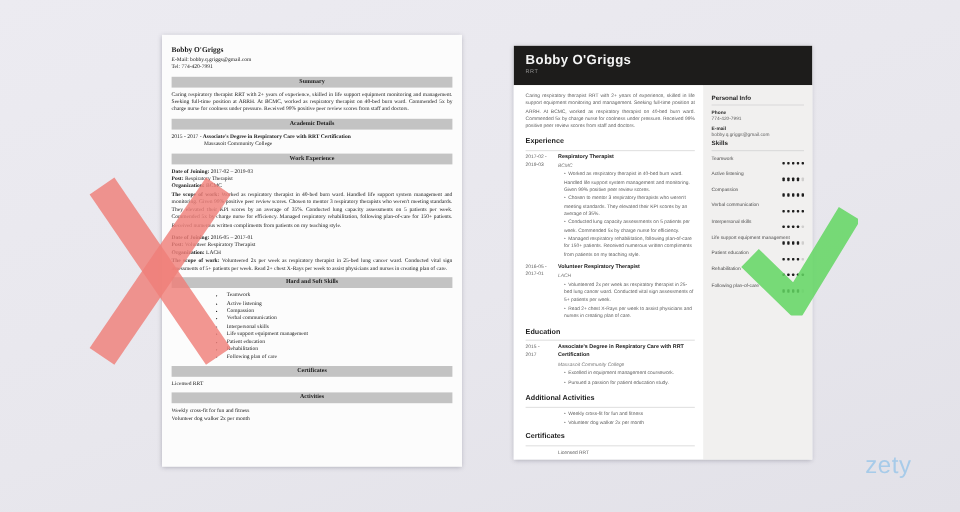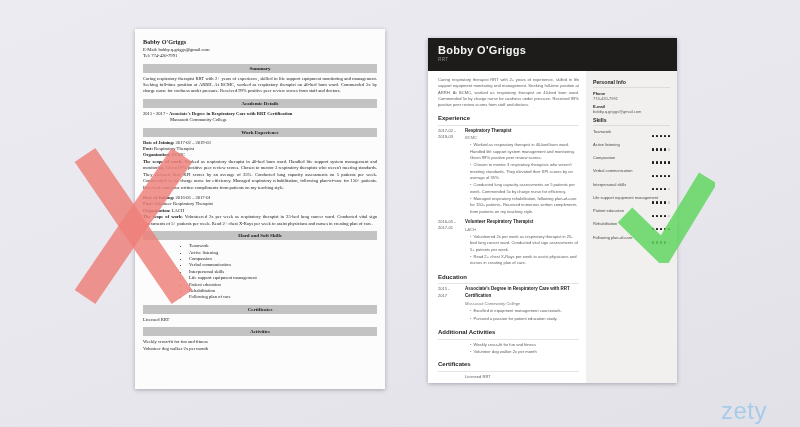--- a/index.html
+++ b/index.html
@@ -53,22 +53,22 @@
   .side-lab{font-weight:bold;color:#2a2a2a;margin-top:2.5px;}
   .side-val{color:#5c5c5c;margin-bottom:2px;}
   .skill{margin-bottom:4.5px;}
   .sk-name{color:#4a4a4a;margin-bottom:1px;line-height:1.35;}
   .dots{text-align:right;line-height:0;}
   .dot{display:inline-block;width:2.4px;height:2.4px;border-radius:.6px;margin-left:1.5px;background:#cfcecd;}
   .dot.on{background:#1e1e1e;}
   
   .overlay{position:absolute;pointer-events:none;}
   
-  .zety{position:absolute;left:721px;top:377px;font-size:24px;color:#a7cbe9;
-    font-family:"Liberation Sans",sans-serif;letter-spacing:.5px;margin-top:20px;}
+  .zety{position:absolute;left:721px;top:377px;font-size:20px;color:#a7cbe9;
+    font-family:"Liberation Sans",sans-serif;letter-spacing:.5px;}
 </style>
 </head>
 <body>
 
 <div class="stage">
 
   <div class="resume-bad">
     <div class="rb-name">Bobby O'Griggs</div>
     <div class="rb-line">E-Mail: bobby.q.griggs@gmail.com</div>
     <div class="rb-line">Tel: 774-420-7991</div>

